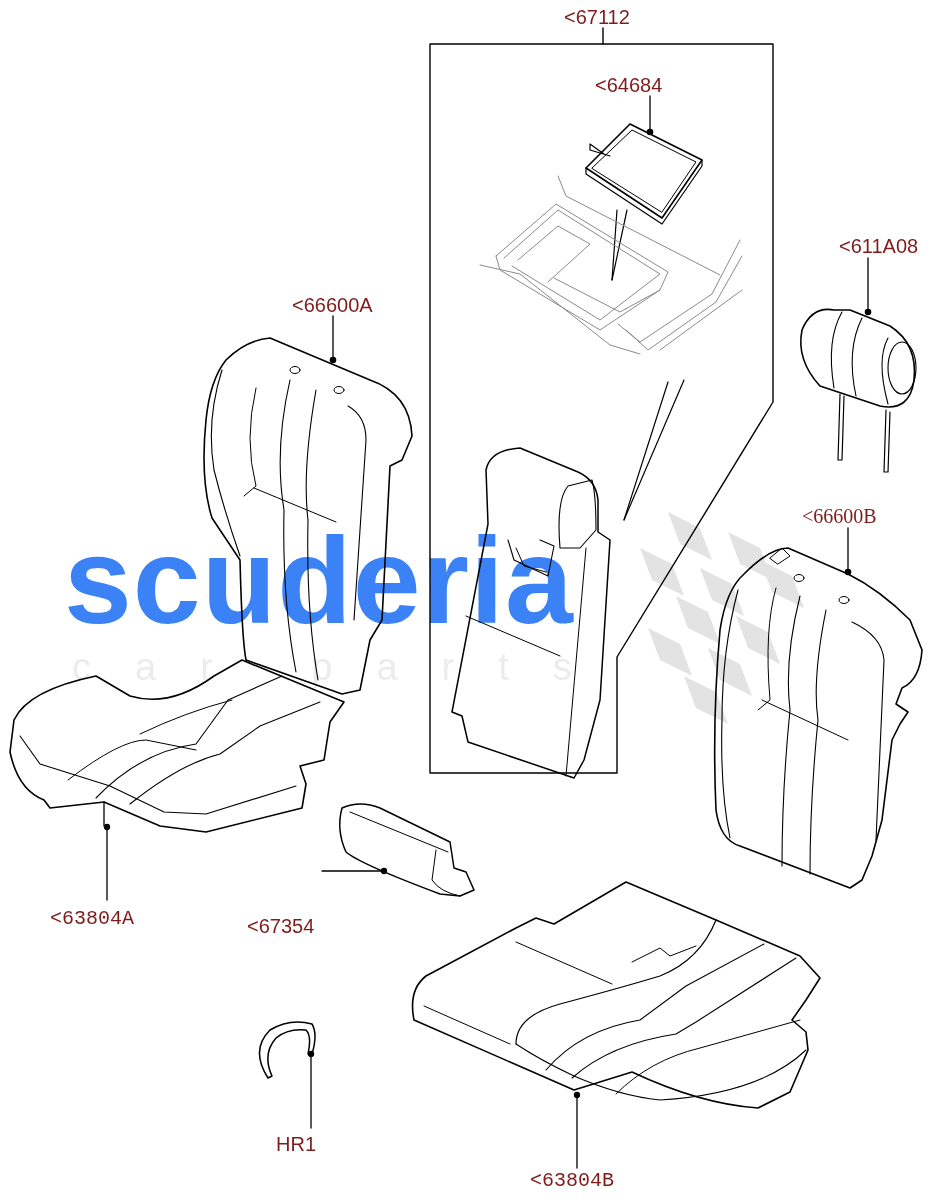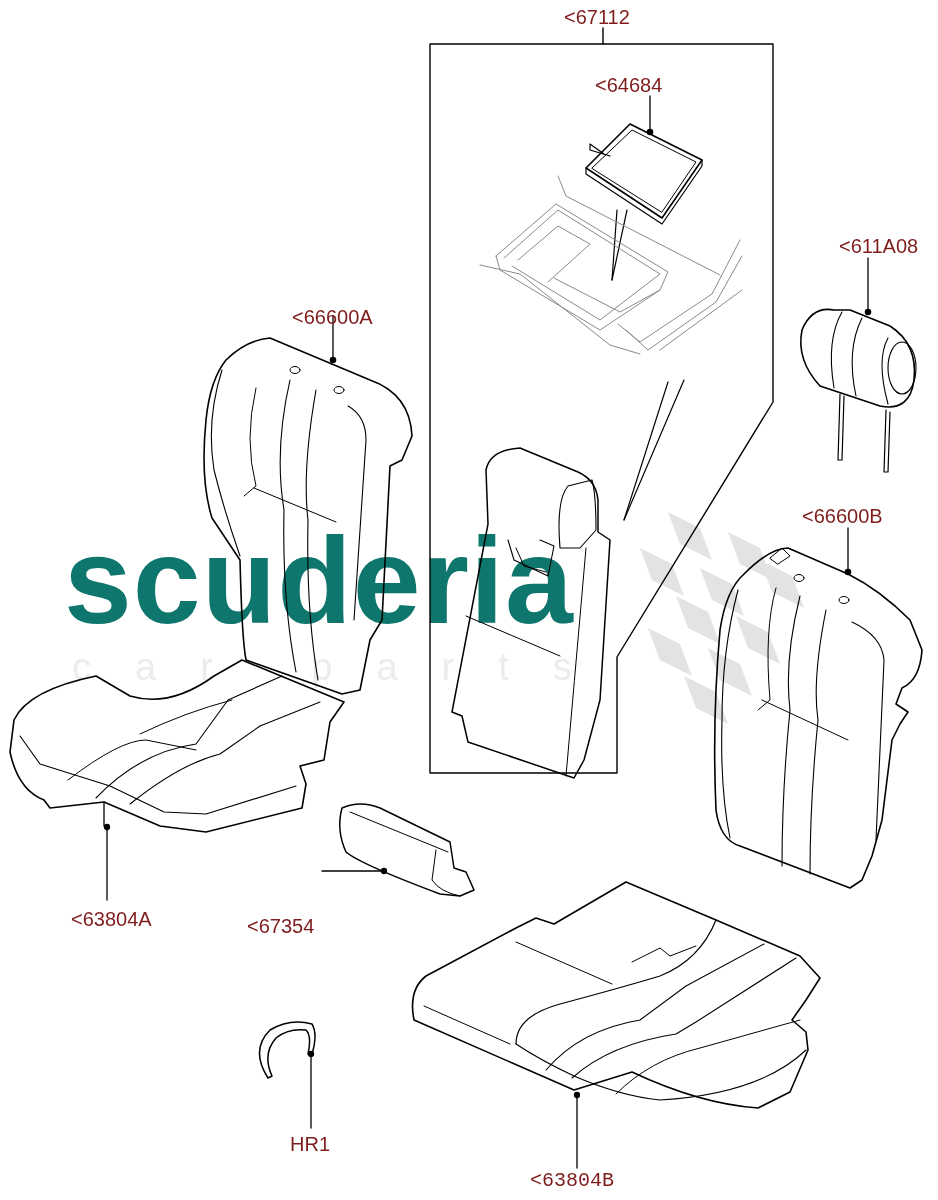--- a/index.html
+++ b/index.html
@@ -1,19 +1,19 @@
 <!DOCTYPE html>
 <html><head>
   <meta charset="utf-8">
   <style>
     html, body { margin: 0; padding: 0; background: #ffffff; }
     body { width: 938px; height: 1200px; position: relative; overflow: hidden; font-family: "Liberation Sans", sans-serif; }
     #canvas { position: absolute; left: 0; top: 0; width: 938px; height: 1200px; }
     .callout { position: absolute; color: #7f1d1d; font-family: "Liberation Sans", sans-serif; font-size: 20px; line-height: 18px; white-space: nowrap; cursor: pointer; }
-    .wm-main { position: absolute; left: 64px; top: 520px; font-family: "Liberation Sans", sans-serif; font-weight: bold; font-size: 122px; letter-spacing: 1px; color: #0f766e; line-height: 1; }
+    .wm-main { position: absolute; left: 64px; top: 520px; font-family: "Liberation Sans", sans-serif; font-weight: bold; font-size: 122px; letter-spacing: 1px; color: #3b82f6; line-height: 1; }
     .wm-sub { position: absolute; left: 72px; top: 648px; font-family: "Liberation Sans", sans-serif; font-size: 38px; color: #ececec; letter-spacing: 44px; line-height: 1; }
   </style>
 </head>
 <body>
 
 <div class="wm-main">scuderia</div>
 <div class="wm-sub">car parts</div>
 
 <svg id="canvas" viewBox="0 0 938 1200" xmlns="http://www.w3.org/2000/svg">
 
@@ -161,18 +161,18 @@
     <g stroke-width="1.3">
       <circle cx="311" cy="1054" r="2.5" fill="#000"></circle>
       <line x1="311" y1="1054" x2="311" y2="1128"></line>
     </g>
   </g>
 </svg>
 
 <div class="callout" style="left:564px; top:8px;">&lt;67112</div>
 <div class="callout" style="left:595px; top:76px;">&lt;64684</div>
 <div class="callout" style="left:823px; top:237px;margin-left:16px;">&lt;611A08</div>
-<div class="callout" style="left:292px; top:308px;">&lt;66600A</div>
-<div class="callout" style="left:802px; top:507px;">&lt;66600B</div>
-<div class="callout" style="left:71px; top:910px;">&lt;63804A</div>
+<div class="callout" style="left:292px; top:296px;">&lt;66600A</div>
+<div class="callout" style="left:802px; top:507px;font-family:Liberation Serif, serif;">&lt;66600B</div>
+<div class="callout" style="left:50px; top:910px;font-family:Liberation Mono, monospace;">&lt;63804A</div>
 <div class="callout" style="left:247px; top:917px;">&lt;67354</div>
-<div class="callout" style="left:290px; top:1135px;text-align:right;">HR1</div>
+<div class="callout" style="left:276px; top:1135px;text-align:right;">HR1</div>
 <div class="callout" style="left:530px; top:1172px;font-family:Liberation Mono, monospace;">&lt;63804B</div>
 
 </body></html>

